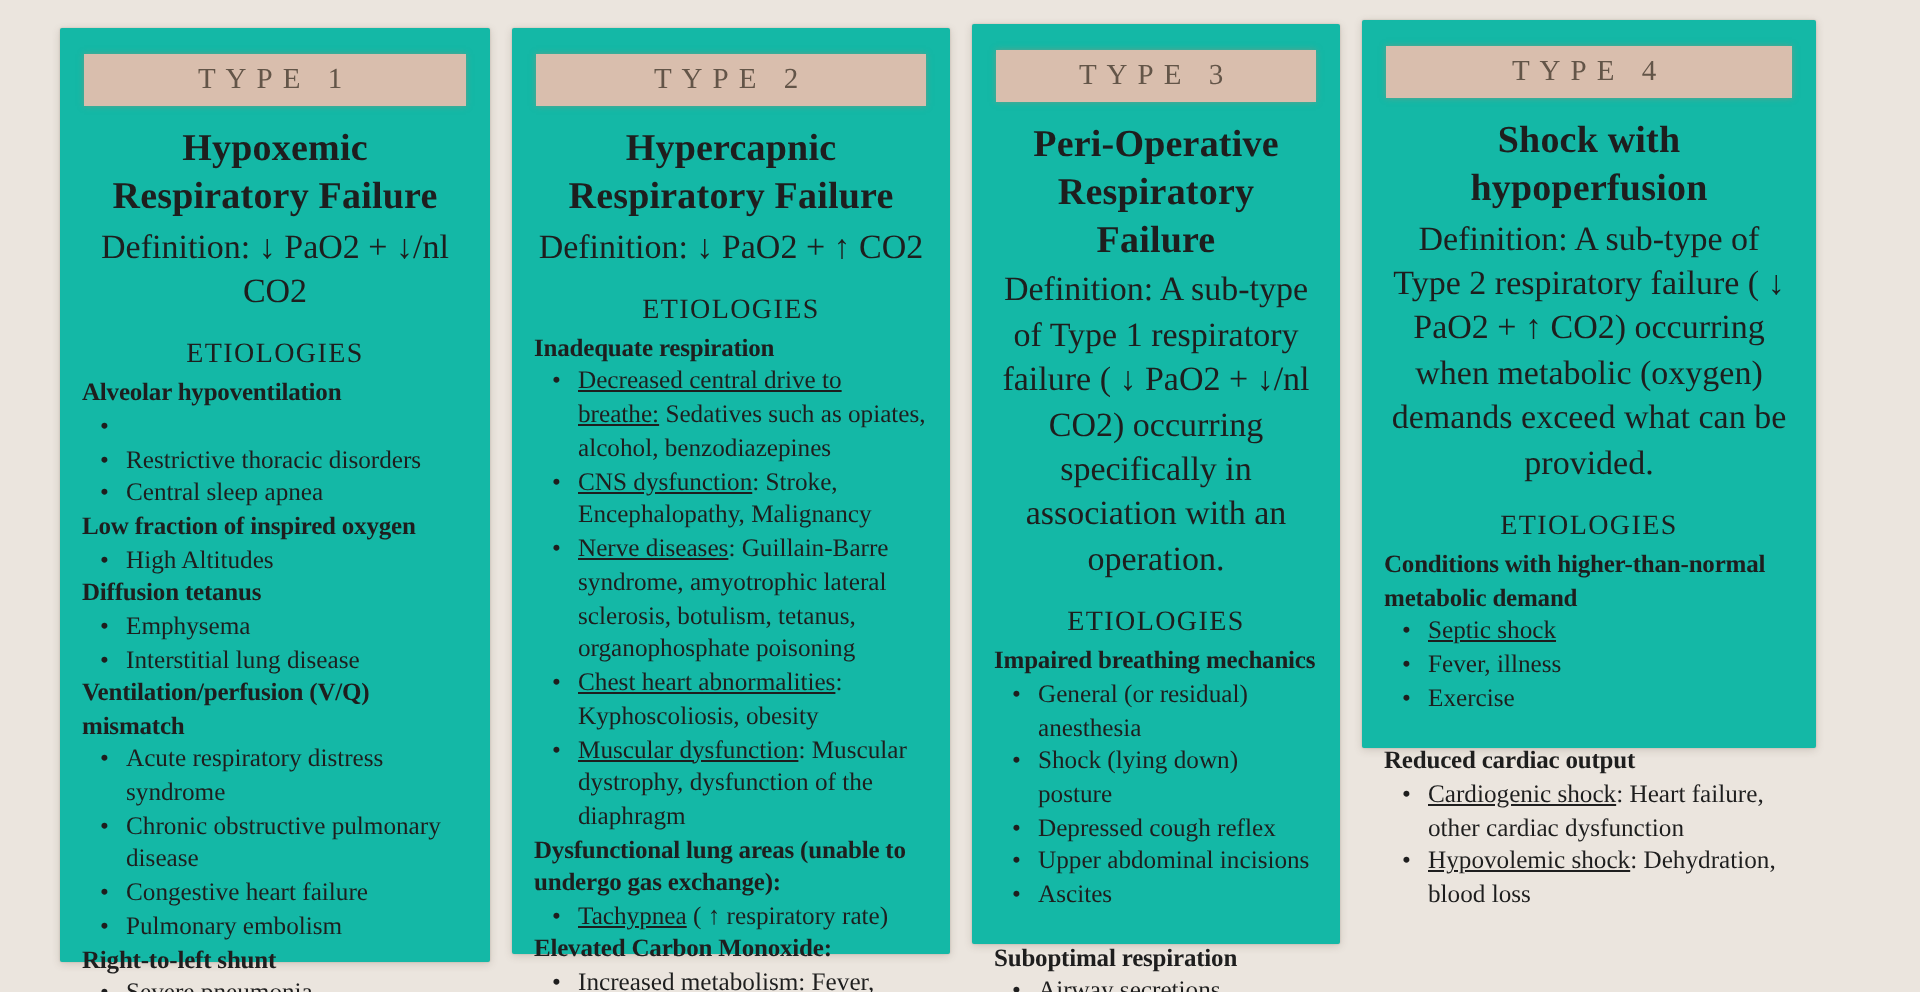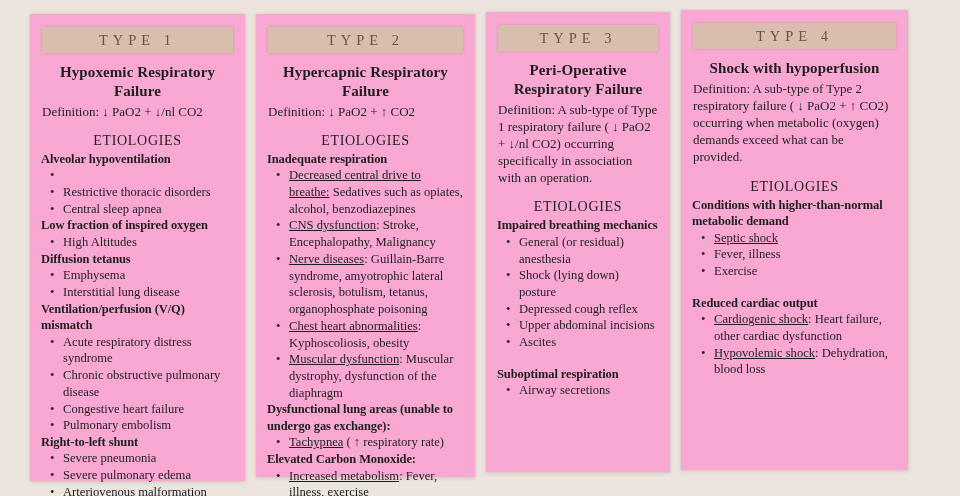--- a/index.html
+++ b/index.html
@@ -5,41 +5,41 @@
   * { margin:0; padding:0; box-sizing:border-box; }
   html,body { width:960px; height:496px; }
   body {
     background:#ebe5de;
     font-family:"Liberation Serif","DejaVu Serif",serif;
     color:#1e1e1e;
     overflow:hidden;
   }
   .grid { display:flex; align-items:flex-start; padding-left:30px; gap:11px; }
   .card {
-    background:#f9a8d4;
+    background:#14b8a6;
     box-shadow:0 1px 4px rgba(90,75,60,.20), 0 0 1px rgba(90,75,60,.25);
     padding:11px 11px 12px;
     border-radius:1px;
   }
   .card-1 { width:215px; margin-top:14px; height:467px; }
   .card-2 { width:219px; margin-top:14px; height:463px; }
   .card-3 { width:184px; margin-top:12px; height:460px; }
-  .card-4 { width:227px; margin-top:10px; height:460px; }
+  .card-4 { width:227px; margin-top:10px; height:364px; }
   .bar {
     background:#d9bead;
     height:26px;
     display:flex; align-items:center; justify-content:center;
     letter-spacing:5px;
     font-size:14.5px;
     color:#635548;
     margin:2px 1px 10px;
     box-shadow:0 0 3px rgba(170,140,115,.55);
   }
-  .title { text-align:center; font-weight:bold; font-size:15px; line-height:1.25; margin-bottom:2px; letter-spacing:.1px; }
-  .definition { text-align:left; font-size:13px; line-height:1.32; margin-bottom:13px; padding:0 1px; }
+  .title { text-align:center; font-weight:bold; font-size:19px; line-height:1.25; margin-bottom:2px; letter-spacing:.1px; }
+  .definition { text-align:center; font-size:17px; line-height:1.32; margin-bottom:13px; padding:0 1px; }
   .etio { text-align:center; font-size:14px; letter-spacing:.7px; margin-bottom:2px; }
   .section-heading { font-weight:bold; font-size:12.5px; line-height:1.32; letter-spacing:-0.1px; }
   .bullet-item { display:flex; font-size:12.6px; line-height:1.33; padding-left:9px; }
   .bullet { width:13px; flex:none; }
   .bullet-text { flex:1; }
   .underline { text-decoration:underline; }
   .card-3 .section + .section, .card-4 .section + .section { margin-top:15px; }
 </style>
 </head>
 <body>

